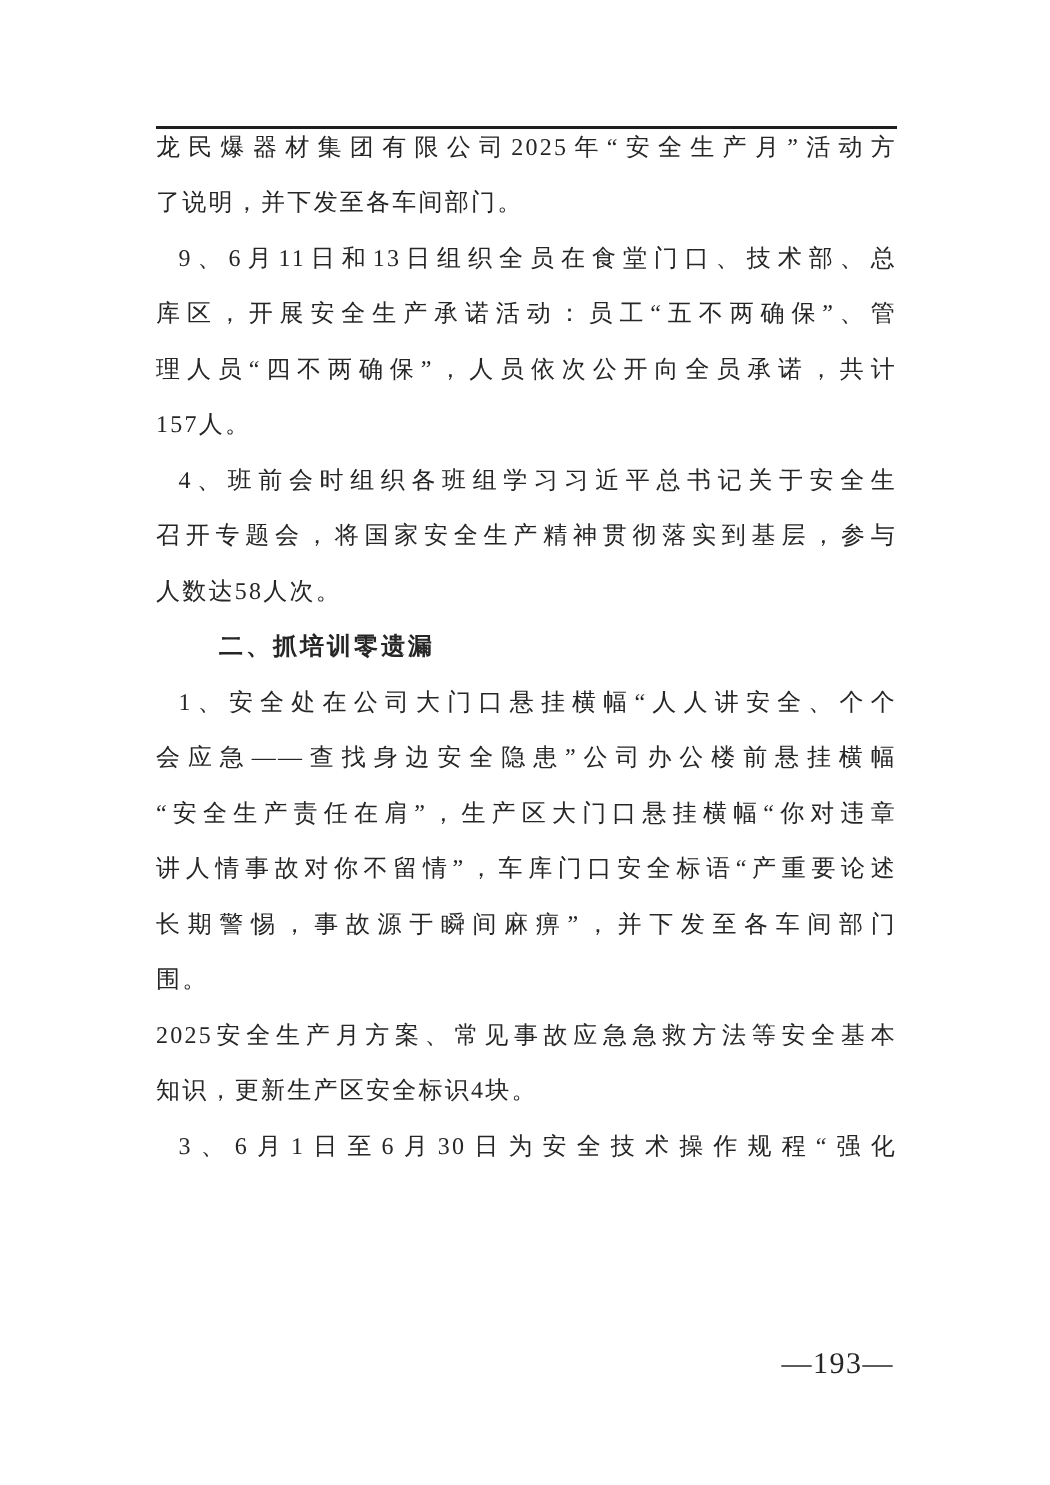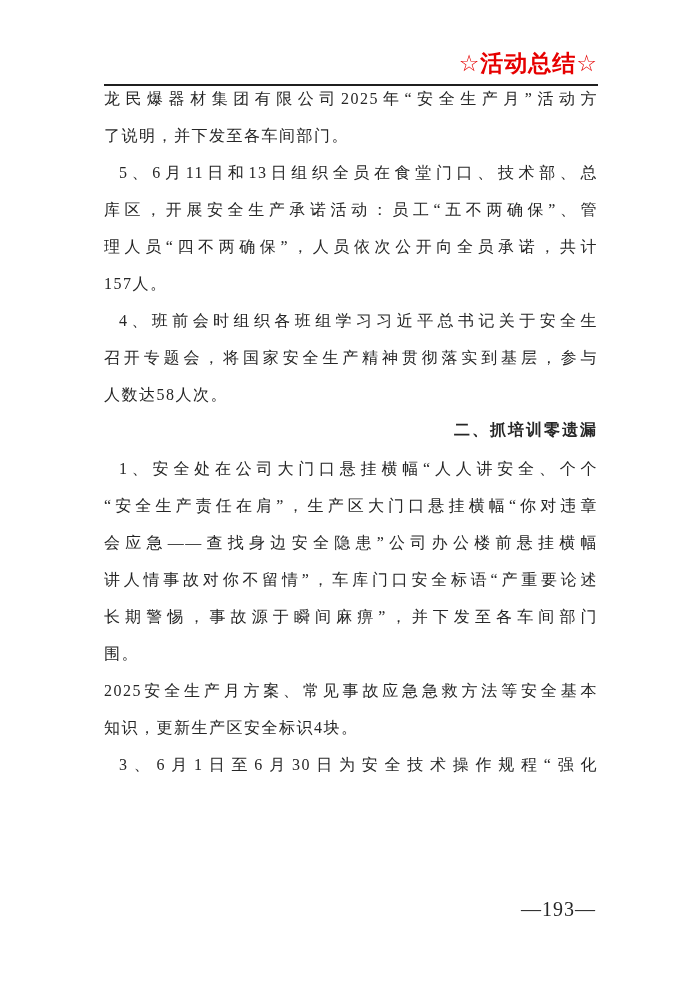--- a/index.html
+++ b/index.html
@@ -46,59 +46,57 @@
     overflow: visible;
   }
   .line.j {
     text-align: justify;
     text-align-last: justify;
     text-justify: inter-character;
     white-space: normal;
   }
   .line.indent { text-indent: 15px; }
   .line.heading {
-    font-family: Liberation Mono, monospace;
+    font-family: Liberation Sans, sans-serif;
     font-weight: bold;
     text-indent: 42px;
     letter-spacing: 2px;
-    text-align: right;
   }
   .footer-pagenum {
     position: absolute;
     top: 898px;
     right: 104px;
     font-size: 20px;
     letter-spacing: 1px;
     color: #262626;
     font-family: "Liberation Serif", "DejaVu Serif", serif;
   }
 </style>
 </head>
 <body>
 
 <div class="page">
 
-  <div class="header-title">☆活动总结☆</div>
 
   <div class="header-rule"></div>
 
   <div class="content">
     <div class="line j">龙民爆器材集团有限公司2025年“安全生产月”活动方</div>
     <div class="line">了说明，并下发至各车间部门。</div>
-    <div class="line j indent">5、6月11日和13日组织全员在食堂门口、技术部、总</div>
+    <div class="line j indent">9、6月11日和13日组织全员在食堂门口、技术部、总</div>
     <div class="line j">库区，开展安全生产承诺活动：员工“五不两确保”、管</div>
     <div class="line j">理人员“四不两确保”，人员依次公开向全员承诺，共计</div>
     <div class="line">157人。</div>
     <div class="line j indent">4、班前会时组织各班组学习习近平总书记关于安全生</div>
     <div class="line j">召开专题会，将国家安全生产精神贯彻落实到基层，参与</div>
     <div class="line">人数达58人次。</div>
     <div class="line heading">二、抓培训零遗漏</div>
     <div class="line j indent">1、安全处在公司大门口悬挂横幅“人人讲安全、个个</div>
+    <div class="line j">会应急——查找身边安全隐患”公司办公楼前悬挂横幅</div>
     <div class="line j">“安全生产责任在肩”，生产区大门口悬挂横幅“你对违章</div>
-    <div class="line j">会应急——查找身边安全隐患”公司办公楼前悬挂横幅</div>
     <div class="line j">讲人情事故对你不留情”，车库门口安全标语“产重要论述</div>
     <div class="line j">长期警惕，事故源于瞬间麻痹”，并下发至各车间部门</div>
     <div class="line">围。</div>
     <div class="line j">2025安全生产月方案、常见事故应急急救方法等安全基本</div>
     <div class="line">知识，更新生产区安全标识4块。</div>
     <div class="line j indent">3、6月1日至6月30日为安全技术操作规程“强化</div>
   </div>
 
   <div class="footer-pagenum">—193—</div>
 

